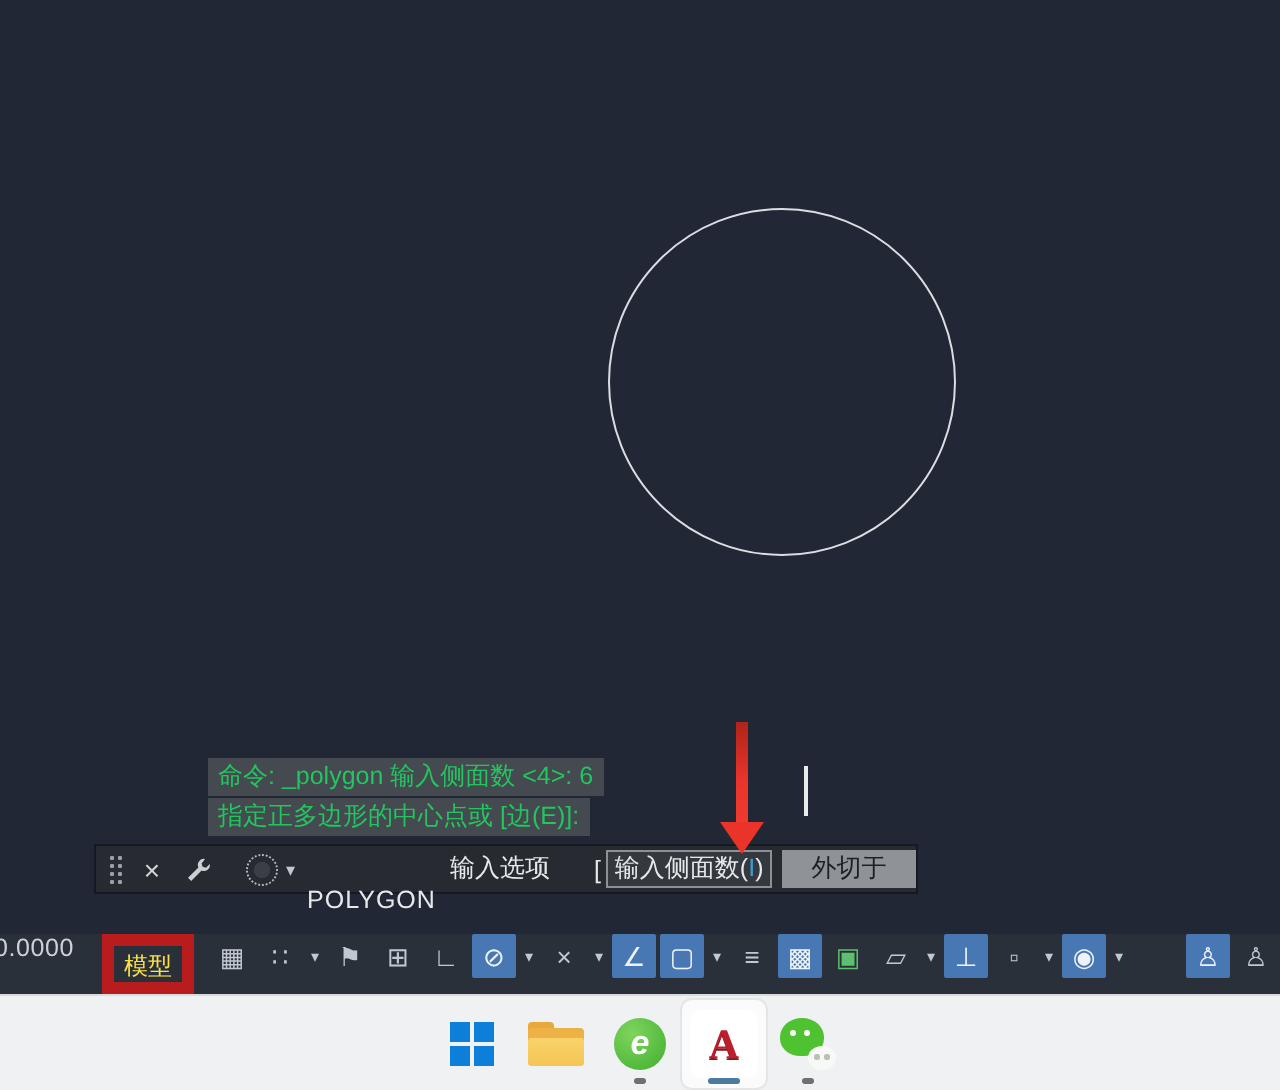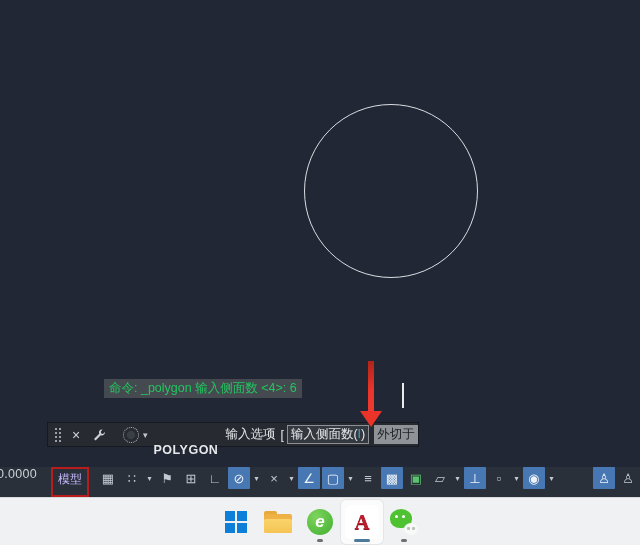--- a/index.html
+++ b/index.html
@@ -20,31 +20,31 @@
   .red-arrow .head{position:absolute;left:1px;top:50px;width:0;height:0;border-left:11px solid transparent;border-right:11px solid transparent;border-top:16px solid #ea342a;}
 
   
   .cmdbar{position:absolute;left:48px;top:423px;height:23px;background:#272b31;display:flex;align-items:center;z-index:20;box-shadow:0 0 0 1px rgba(0,0,0,.35);}
   .drag-handle{width:8px;height:16px;margin:0 5px 0 6px;background-image:radial-gradient(circle,#9aa0a8 1px,transparent 1.2px);background-size:4px 4px;}
   .cmd-x{color:#d2d5d9;font-size:14px;width:18px;text-align:center;cursor:pointer;}
   .cmd-wrench{width:20px;height:18px;margin:0 4px;display:flex;align-items:center;justify-content:center;}
   .cmd-badge{width:14px;height:14px;border:1px dotted #b9bdc3;border-radius:50%;margin-left:10px;background:radial-gradient(circle at 50% 50%, #3a3f46 40%, transparent 41%);}
   .cmd-caret{color:#c2c8d0;font-size:9px;margin:0 6px 0 4px;}
   .cmd-text{color:#e6e8ea;font-size:12.5px;white-space:nowrap;display:flex;align-items:center;}
-  .cmd-command{font-weight:bold;letter-spacing:.5px;margin-right:7px;margin-top:30px;}
-  .cmd-prompt{margin-right:5px;}
+  .cmd-command{font-weight:normal;letter-spacing:.5px;margin-right:7px;margin-top:30px;}
+  .cmd-prompt{margin-right:22px;}
   .cmd-bracket{margin-right:3px;}
   .opt-box{border:1px solid #8d9197;background:#343940;padding:0 3px;height:17px;line-height:17px;margin-right:5px;}
   .opt-key{color:#3f9bd5;}
-  .opt-hl{background:#8f9296;color:#1d2125;padding:0 3px;height:19px;line-height:19px;}
+  .opt-hl{background:#8f9296;color:#1d2125;padding:0 15px;height:19px;line-height:19px;}
 
   
   .statusbar{position:absolute;left:0;top:467px;width:640px;height:30px;background:#2a303a;display:flex;font-size:11px;color:#c2c8d0;}
   .coords{color:#cdd1d6;font-size:12.5px;margin-left:-3px;width:50px;letter-spacing:.3px;}
-  .model-btn{border:2px solid #b91c1c;color:#c4b5fd;font-size:12px;padding:2px 5px;margin:0 7px 0 4px;cursor:pointer;}
+  .model-btn{border:6px solid #b91c1c;color:#fde047;font-size:12px;padding:2px 5px;margin:0 7px 0 4px;cursor:pointer;}
   .sb-icon{width:22px;height:22px;display:flex;align-items:center;justify-content:center;font-size:13px;margin:0 1px;cursor:pointer;border-radius:1px;}
   .sb-icon.active{background:#4778b3;color:#eef2f6;}
   .sb-icon.green{color:#5cc06e;}
   .sb-caret{width:11px;height:22px;display:flex;align-items:center;justify-content:center;font-size:8px;color:#c2c8d0;cursor:pointer;}
   .sb-right{margin-left:auto;display:flex;}
 
   
   .taskbar{position:absolute;left:0;top:497px;width:640px;height:48px;background:#eff1f3;border-top:1px solid #d9dbdd;display:flex;align-items:center;justify-content:center;}
   .tb-slot{width:42px;height:44px;display:flex;flex-direction:column;align-items:center;justify-content:center;position:relative;cursor:pointer;border-radius:5px;}
   .tb-slot.app-active{background:#fbfbfc;box-shadow:0 0 0 1px #e3e5e7;}
@@ -71,20 +71,21 @@
 </style>
 </head>
 <body>
 
 <div class="screen">
 
   <div class="canvas">
     <div class="draw-circle"></div>
 
     <div class="hist-line hist-1">命令: _polygon 输入侧面数 &lt;4&gt;: 6</div>
+    <div class="hist-line hist-2">指定正多边形的中心点或 [边(E)]:</div>
 
     <div class="cursor-line"></div>
   </div>
 
   <div class="red-arrow">
     <div class="shaft"></div>
     <div class="head"></div>
   </div>
 
   <div class="cmdbar">

